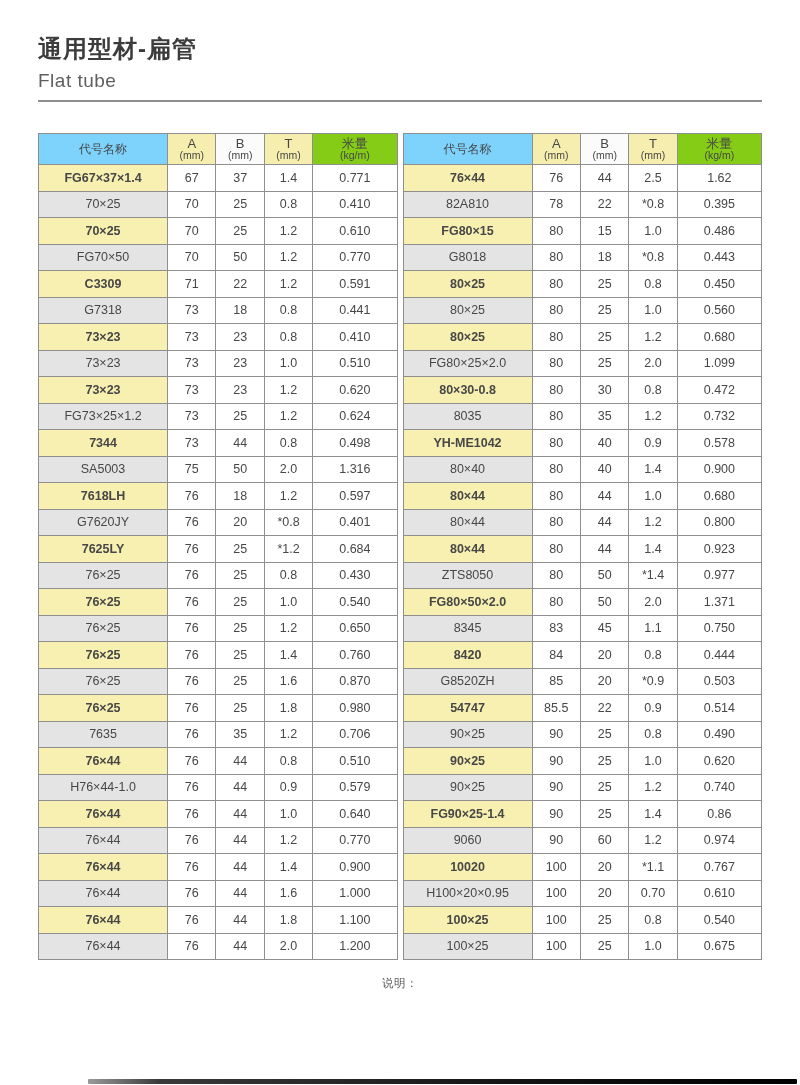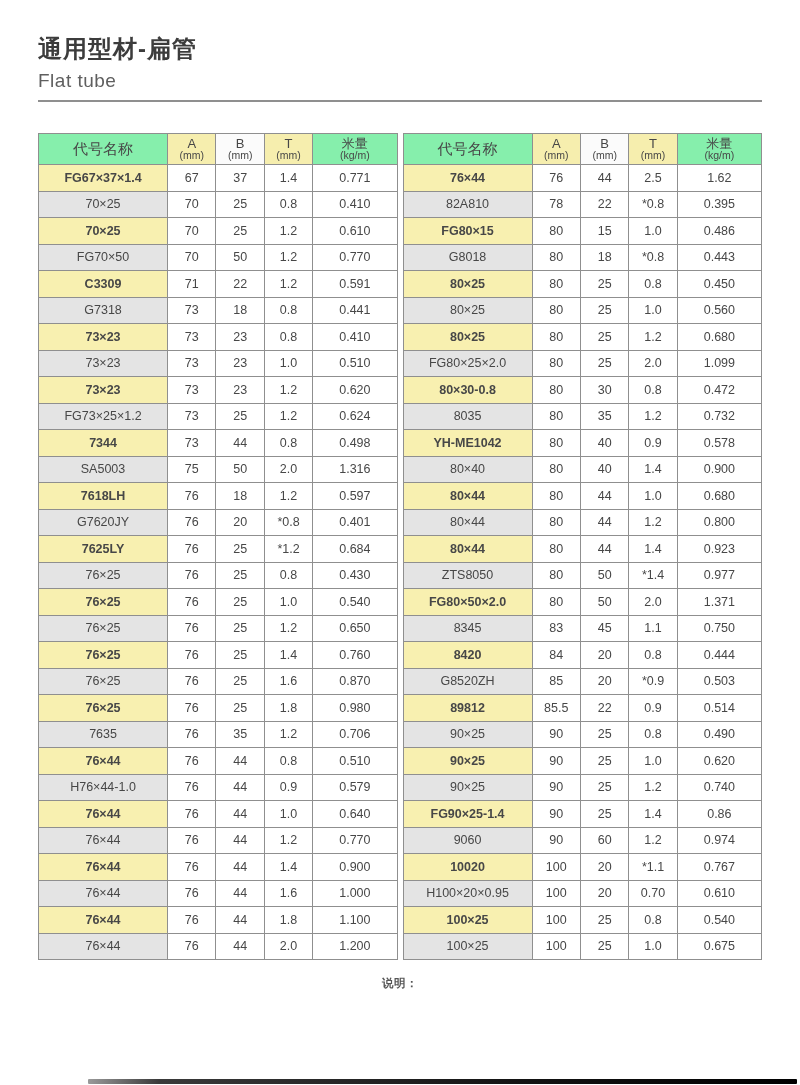--- a/index.html
+++ b/index.html
@@ -21,31 +21,31 @@
     border:1px solid #8f8f8f; text-align:center; vertical-align:middle;
     font-size:12.5px; color:#474747; padding:0; height:26.5px;
     overflow:hidden; white-space:nowrap;
   }
   thead th { height:31px; line-height:1.05; font-weight:normal; }
   th .main { font-size:13px; display:block; }
   th .unit { font-size:10.5px; display:block; }
   col.c-name { width:36%; }
   col.c-a, col.c-b, col.c-t { width:13.5%; }
   col.c-w { width:23.5%; }
-  th.h-name { background:#86efac; font-size:15px; }
+  th.h-name { background:#7dd3fc; font-size:12px; }
   th.h-yel  { background:#f6eeae; }
   th.h-b    { background:#fbfbfb; }
-  th.h-w    { background:#86efac; }
+  th.h-w    { background:#84cc16; }
   td { background:#ffffff; }
   td.name.y { background:#f8f0b0;font-weight:bold; }
   td.name.g { background:#e4e4e4; }
 
   .notes {
     margin-top:15px; display:flex; justify-content:center;
-    font-size:11.5px; color:#565656; line-height:1.55; letter-spacing:0.5px;font-weight:bold;
+    font-size:11.5px; color:#565656; line-height:1.55; letter-spacing:0.5px;
   }
   .notes .label { white-space:nowrap; }
   .notes .items div { white-space:nowrap; }
 
   .footer-bar {
     position:absolute; left:88px; right:3px; bottom:1px; height:5px;
     background:linear-gradient(to right,#9a9a9a 0%,#3a3a3a 10%,#141414 60%,#000 100%);
     border-radius:1px;
   }
 </style>
@@ -469,21 +469,21 @@
             <td>0.444</td>
           </tr>
           <tr>
             <td class="name g">G8520ZH</td>
             <td>85</td>
             <td>20</td>
             <td>*0.9</td>
             <td>0.503</td>
           </tr>
           <tr>
-            <td class="name y">89812</td>
+            <td class="name y">54747</td>
             <td>85.5</td>
             <td>22</td>
             <td>0.9</td>
             <td>0.514</td>
           </tr>
           <tr>
             <td class="name g">90×25</td>
             <td>90</td>
             <td>25</td>
             <td>0.8</td>

